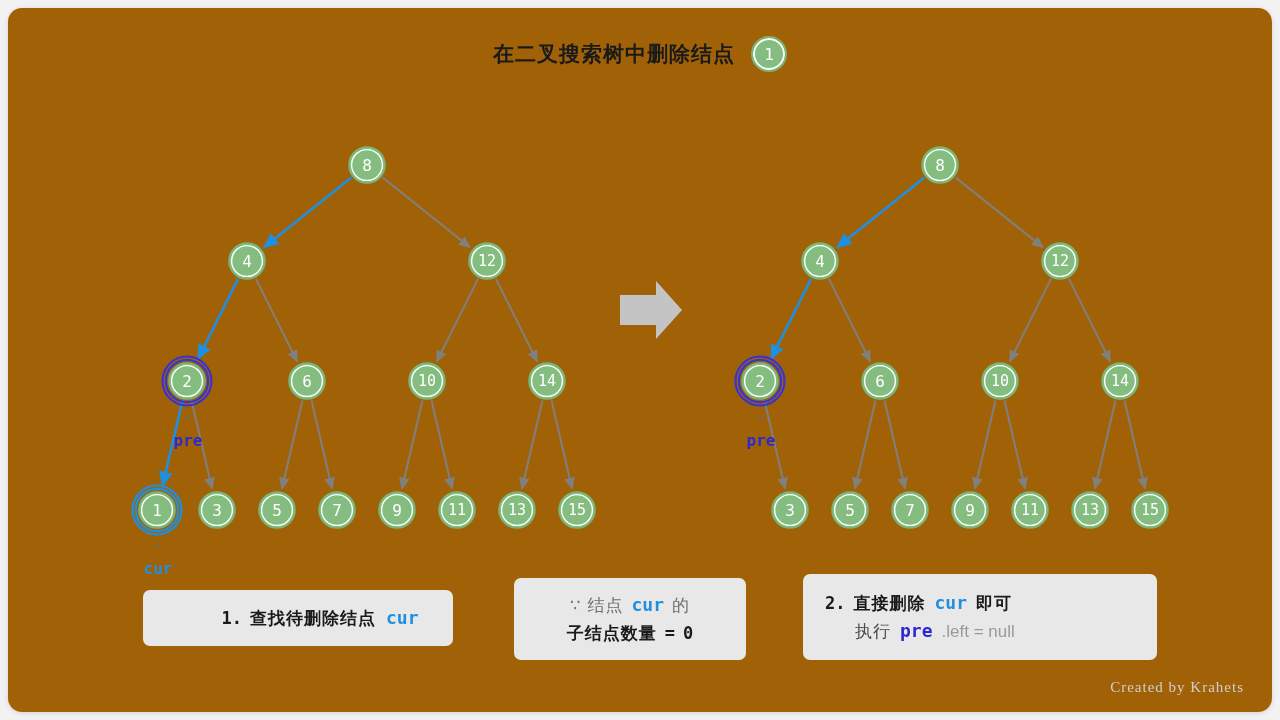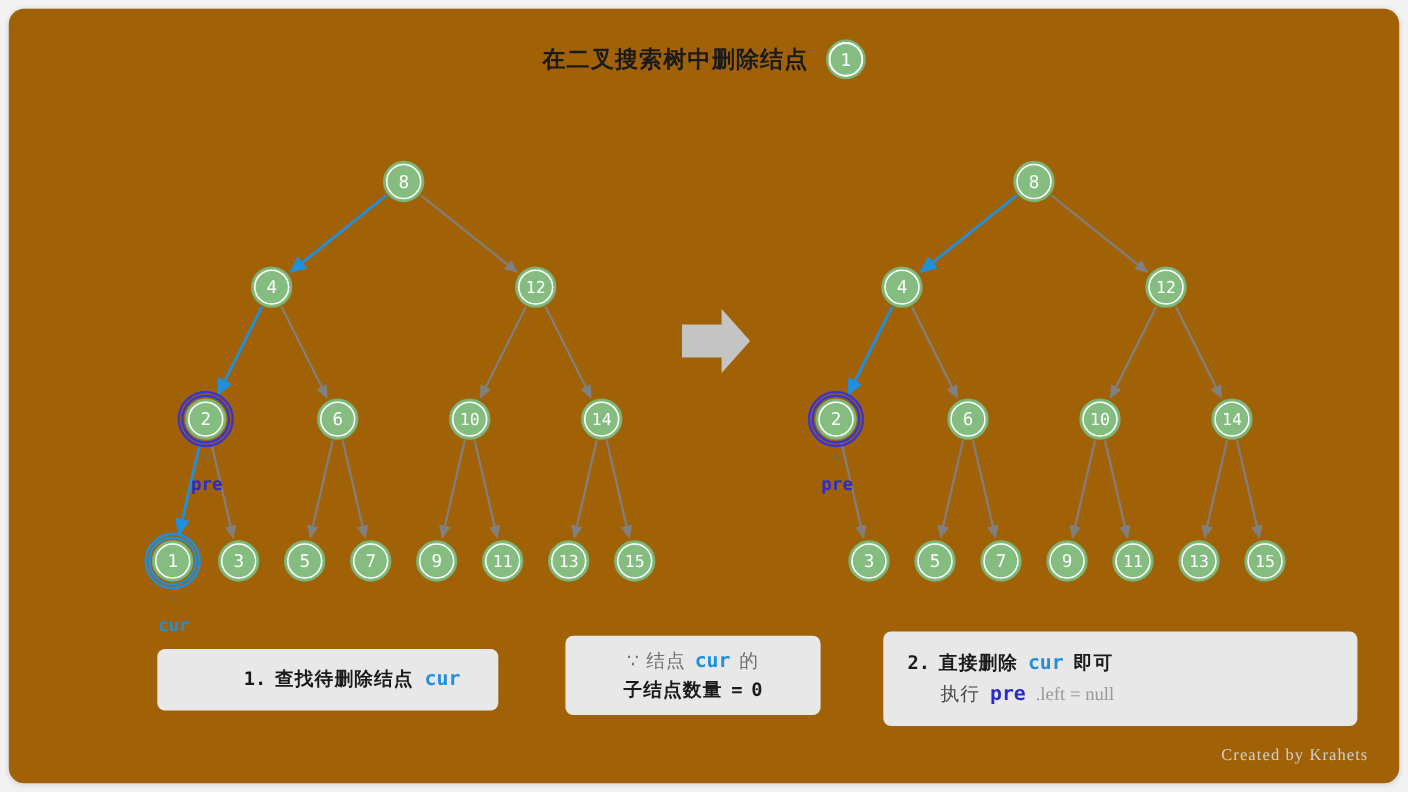--- a/index.html
+++ b/index.html
@@ -57,29 +57,29 @@
     position: absolute;
     background: #e8e8e8;
     border-radius: 7px;
     box-sizing: border-box;
     display: flex;
     flex-direction: column;
     justify-content: center;
     padding-left: 44px;
   }
   #cap-left  { left: 135px; top: 582px; width: 310px; height: 56px; align-items: center; }
-  #cap-mid   { left: 506px; top: 570px; width: 232px; height: 72px; align-items: center; padding: 0 25px;}
-  #cap-right { left: 795px; top: 566px; width: 431px; height: 86px; align-items: flex-start; padding-left: 22px;}
+  #cap-mid   { left: 506px; top: 570px; width: 232px; height: 82px; align-items: center; padding: 0 25px;}
+  #cap-right { left: 795px; top: 566px; width: 354px; height: 86px; align-items: flex-start; padding-left: 22px;}
 
   .cap-line { white-space: pre; line-height: 1.55; }
   .zh-bold   { font-size: 17px; font-weight: bold; color: #1a1a1a; letter-spacing: 1px;}
   .zh-reg    { font-size: 17px; color: #6f6f6f; letter-spacing: 1px;}
   .cur-blue  { color: #1f8fe0; font-weight: bold; font-family: "DejaVu Sans Mono", monospace; }
   .pre-blue  { color: #2a2ad0; font-weight: bold; font-family: "DejaVu Sans Mono", monospace; }
-  .gray-mono { color: #9a9a9a; font-family: Liberation Serif, serif; font-size: 17px;}
+  .gray-mono { color: #9a9a9a; font-family: Liberation Sans, sans-serif; font-size: 17px;}
   .num-bold  { font-family: "DejaVu Sans Mono", monospace; font-weight: bold; color:#1a1a1a; font-size:17px;}
   .idx-bold  { font-family: "DejaVu Sans Mono", monospace; font-weight: bold; color:#1a1a1a; font-size:17px;}
 
   
   #footer {
     position: absolute;
     right: 28px; bottom: 16px;
     font-family: Liberation Serif, serif;
     font-size: 15px;
     color: #cfcfcf;

